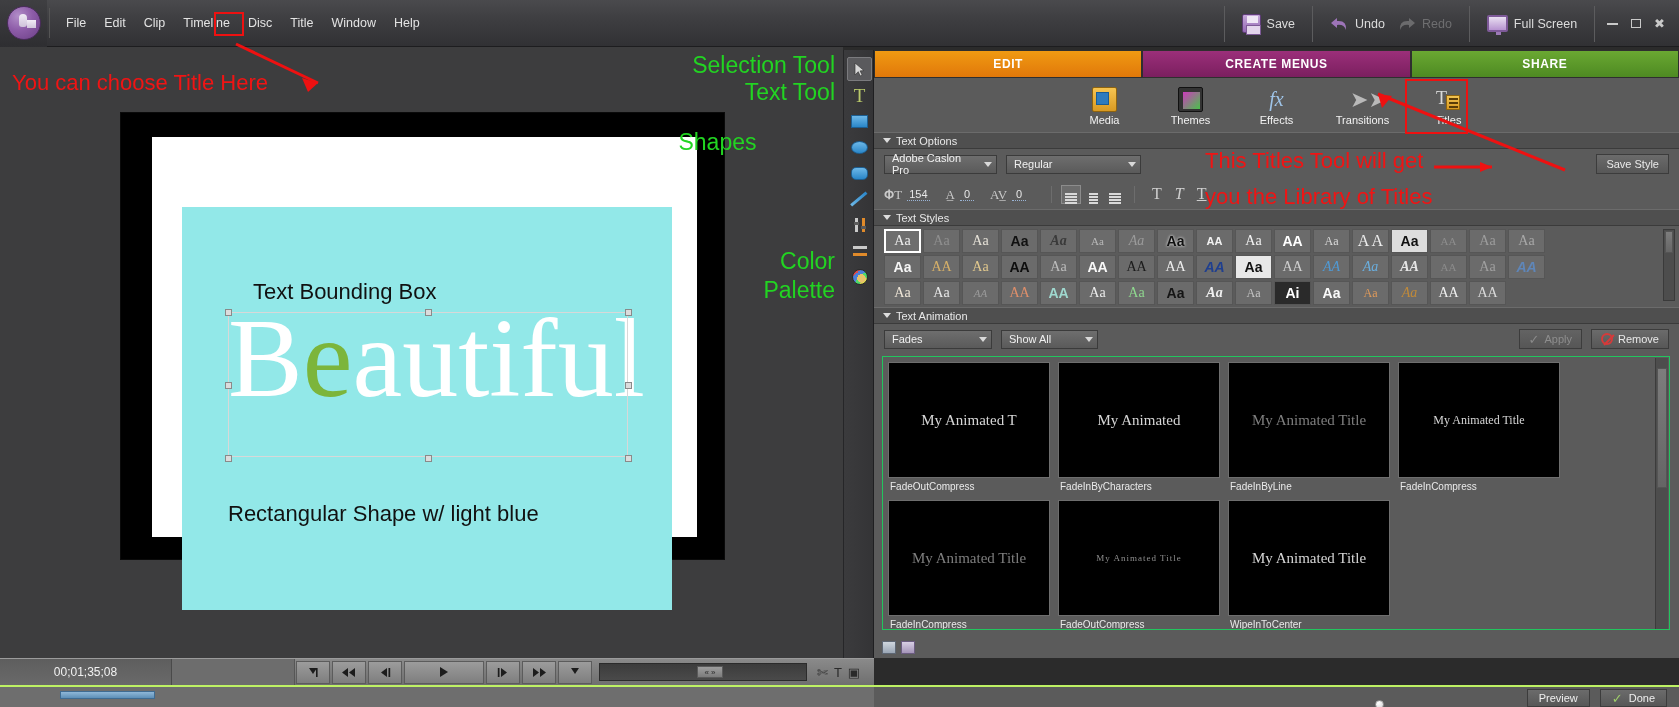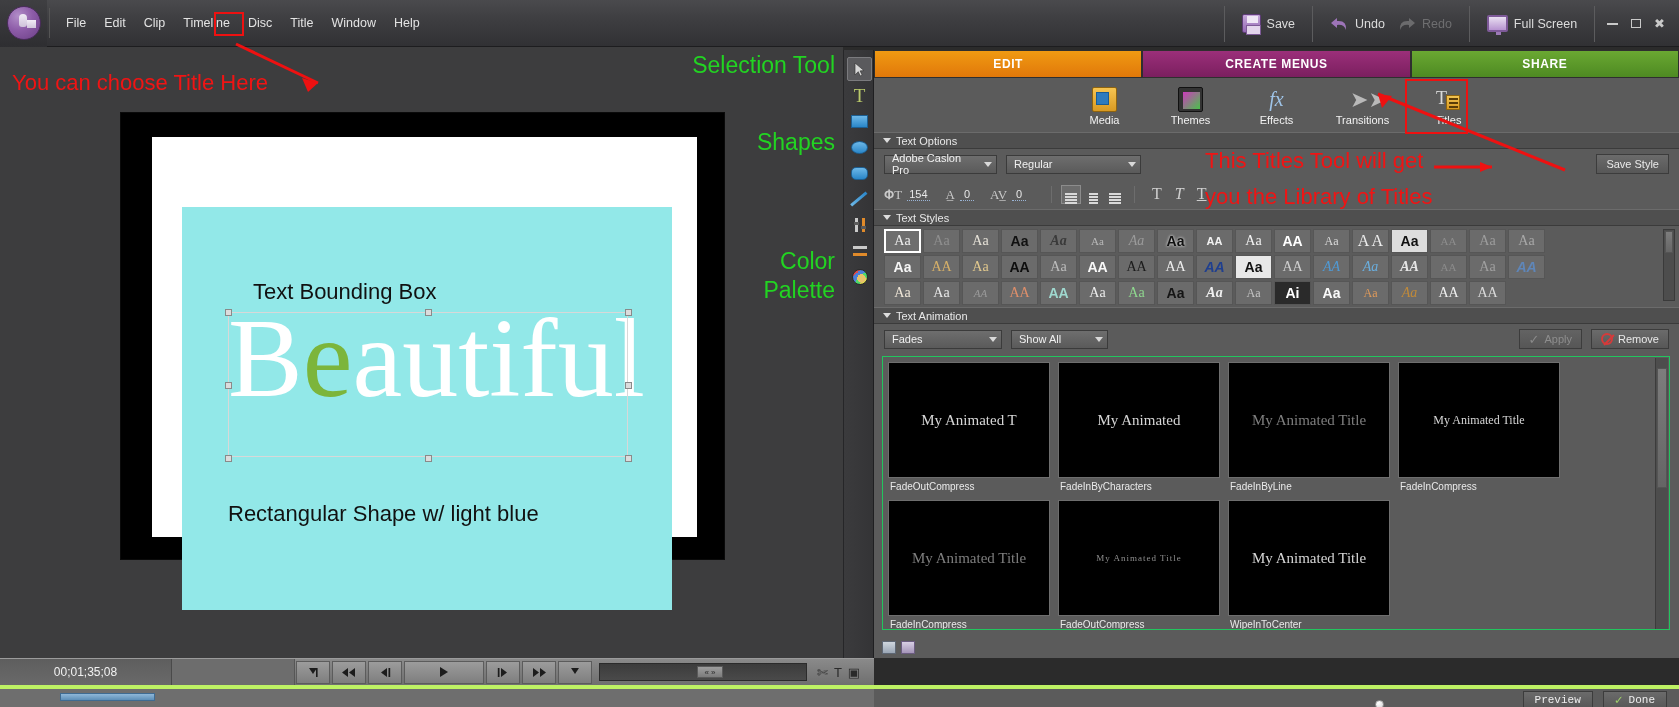--- a/index.html
+++ b/index.html
@@ -260,21 +260,21 @@
   .styles-scroll {
     position:absolute; right: 4px; top: 3px; width: 12px; height: 72px;
     background: #4d4d4d; border: 1px solid #3a3a3a;
   }
   .ss-thumb { position:absolute; left:1px; top:1px; width:8px; height:22px; background: linear-gradient(to bottom,#7d7d7d,#666); border:1px solid #555;}
   .ss-up, .ss-dn { position:absolute; left:1px; width:8px; height:8px; }
   .ss-up { top: 0px; } .ss-dn { bottom: 0px; }
 
   
   .anim-row { height: 30px; display:flex; align-items:center; padding: 0 10px; background:#5b5b5b; gap: 9px; }
-  .sel-fades { width: 118px; } .sel-showall { width: 97px; }
+  .sel-fades { width: 108px; } .sel-showall { width: 97px; }
   .anim-btns { margin-left: auto; display:flex; gap: 9px; }
   .btn {
     height: 20px; padding: 0 9px; font-size: 11px; color:#e9e9e9;
     background: linear-gradient(to bottom,#6b6b6b,#575757);
     border: 1px solid #3c3c3c; display:flex; align-items:center; gap:5px;
   }
   .btn.disabled { color:#8e8e8e; background: linear-gradient(to bottom,#636363,#565656); }
   .chk { color:#9fcf6a; font-size: 13px; line-height:1; }
   .chk.dim { color:#8a8a8a; }
   .noico {
@@ -342,21 +342,21 @@
     position:absolute; left: 97px; top: 2px; width: 26px; height: 12px;
     background: linear-gradient(to bottom,#9e9e9e,#7c7c7c); border:1px solid #5a5a5a;
     font-size: 8px; color:#2a2a2a; display:flex; align-items:center; justify-content:center;
   }
   .pb-right { display:flex; align-items:center; gap: 6px; margin-left: 4px; }
   .sm-ico { color: #2a2a2a; font-size: 13px; }
 
   
   .bottom-strip {
     position: absolute; left: 0; top: 685px; width: 1679px; height: 22px;
-    background: #4b4b4b; border-top: 4px solid #bef264; font-family: Liberation Mono, monospace;
+    background: #4b4b4b; border-top: 2px solid #bef264;
   }
   .tl-sliver {
     position:absolute; left: 0; top: 0; width: 874px; height: 22px; background: #6e6e6e;
   }
   .tl-sliver .clipbar {
     position:absolute; left: 60px; top: 4px; width: 95px; height: 8px;
     background: linear-gradient(to bottom,#8fb7d8,#5d8fb8); border:1px solid #3f6b92;
   }
   .footer-right {
     position: absolute; right: 0; top: 0; width: 805px; height: 22px;
@@ -459,21 +459,22 @@
     <div class="rect-caption">Rectangular Shape w/ light blue</div>
   </div>
 
   <div class="anno anno-red" style="left:12px; top:70px;">You can choose Title Here</div>
   <svg class="arrow" style="left:0;top:0;width:400px;height:120px;">
     <line x1="318" y1="83" x2="236" y2="44" stroke="#ee1111" stroke-width="3"></line>
     <polygon points="318,83 302,78 308,92" fill="#ee1111"></polygon>
   </svg>
 
   <div class="anno anno-green" style="left:600px; top:52px; width:235px;">Selection Tool</div>
-  <div class="anno anno-green" style="left:600px; top:129px; width:235px;">Shapes</div>
+  <div class="anno anno-green" style="left:600px; top:79px; width:235px;">Text Tool</div>
+  <div class="anno anno-green" style="left:600px; top:129px; width:235px;text-align:center;">Shapes</div>
   <div class="anno anno-green" style="left:600px; top:248px; width:235px;">Color</div>
   <div class="anno anno-green" style="left:600px; top:277px; width:235px;">Palette</div>
 
   <div class="toolstrip">
     <div class="tool active">
       <span class="tool-cursor">
         <svg width="11" height="15" viewBox="0 0 11 15">
             <path d="M1 1 L1 13 L4.2 9.7 L6.3 14 L8.2 13 L6.1 8.9 L10 8.6 Z" fill="#d8d8d8" stroke="#3a3a3a" stroke-width="0.7"></path>
           </svg>
       </span>

